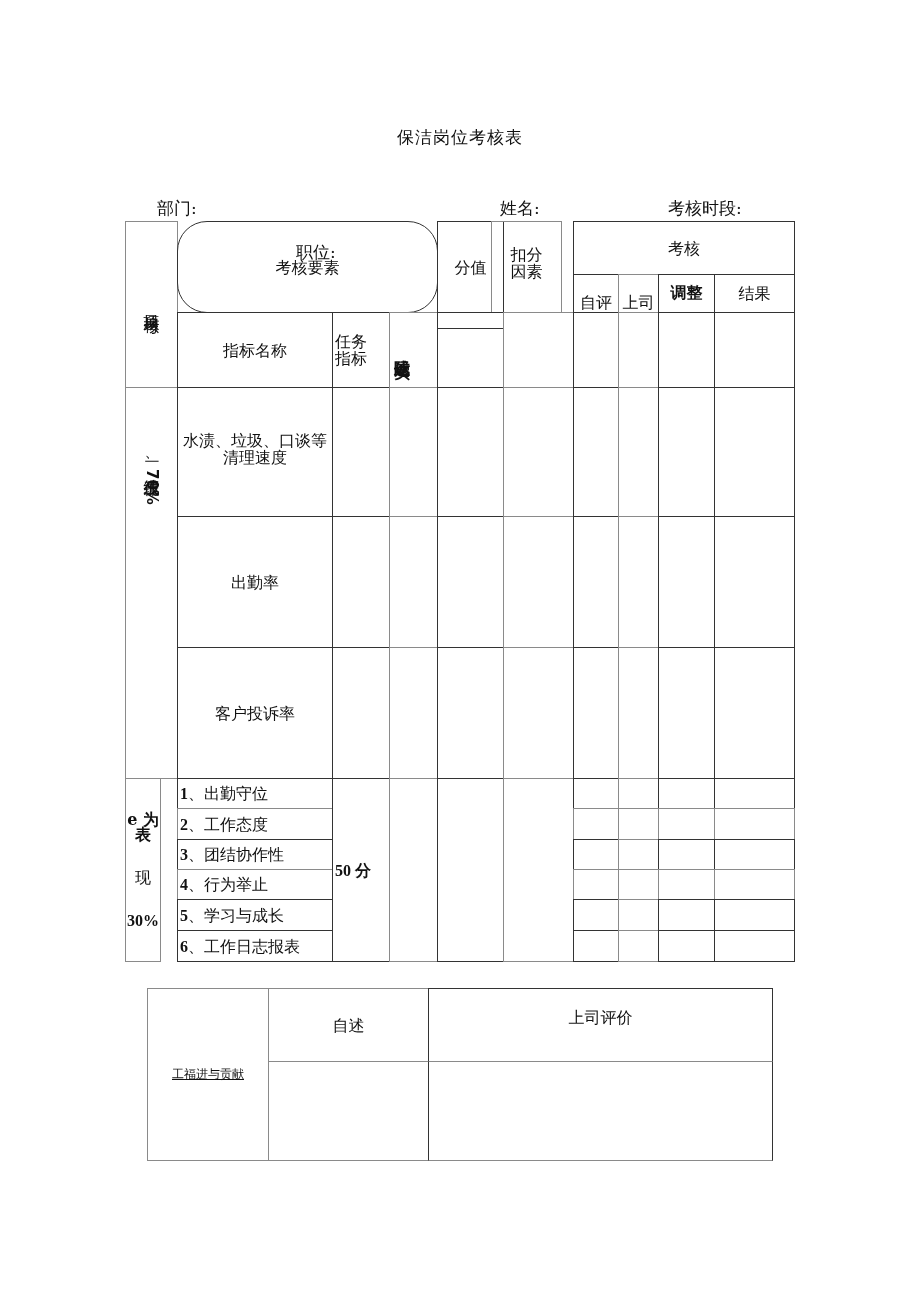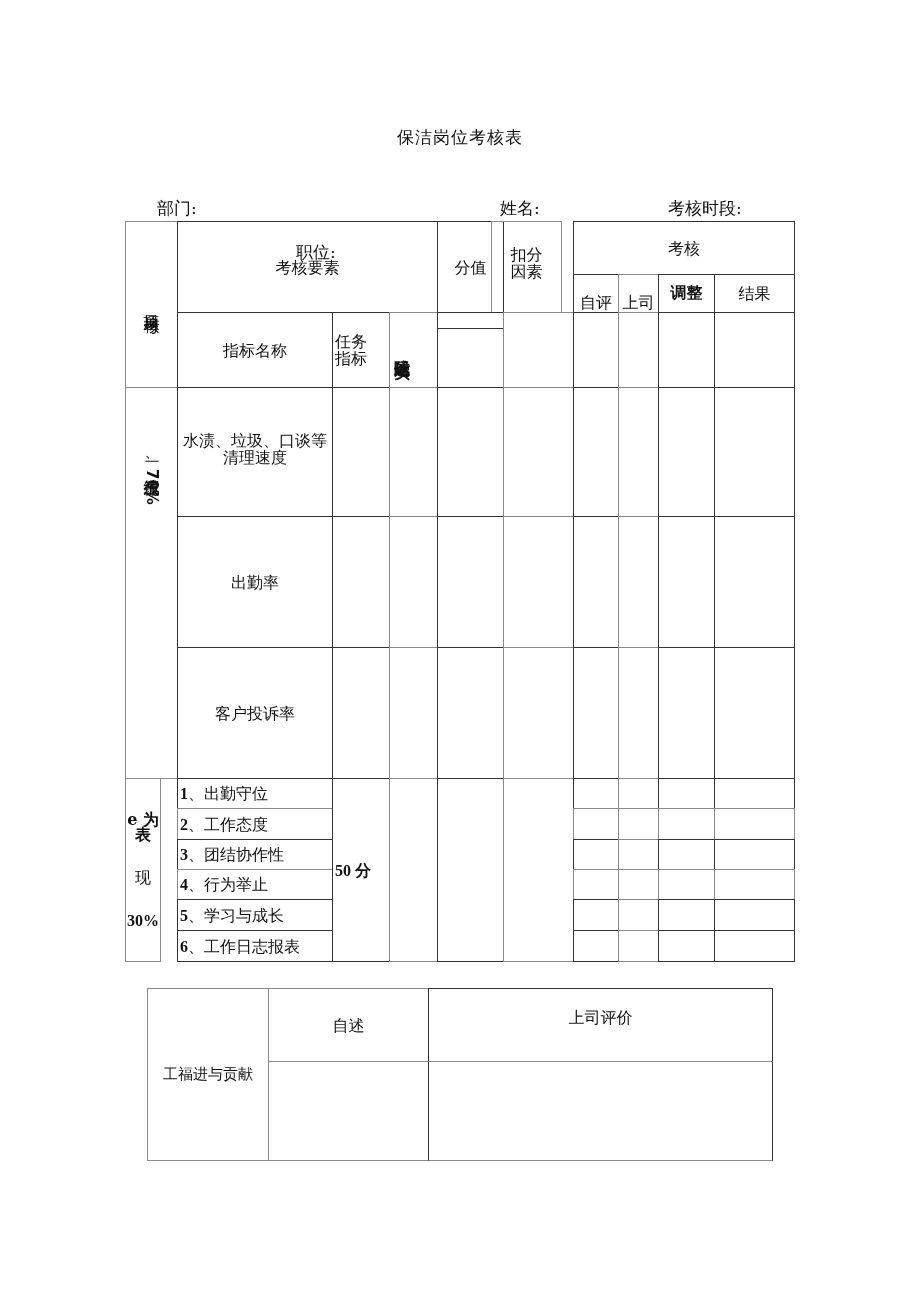--- a/index.html
+++ b/index.html
@@ -28,21 +28,21 @@
 <div class="abs meta" style="left:157px;">部门:</div>
 <div class="abs meta" style="left:296px;margin-top:44px;">职位:</div>
 <div class="abs meta" style="left:473px;margin-left:27px;">姓名:</div>
 <div class="abs meta" style="left:668px;">考核时段:</div>
 
 <div>
 
   <div class="cell g" style="left:125px;top:221px;width:53px;height:167px;">
     <span class="vtext">考核项目</span>
   </div>
-  <div class="cell" style="left:177px;top:221px;width:261px;height:92px;">考核要素</div>
+  <div class="cell" style="left:177px;top:221px;width:261px;height:92px;border-radius:30px;">考核要素</div>
   <div class="cell" style="left:437px;top:221px;width:67px;height:108px;align-items:flex-start;padding-top:37px;">分值</div>
   <div class="cell g" style="left:491px;top:221px;width:71px;height:92px;align-items:flex-start;padding:24px 16px 0;">扣分因素</div>
   <div class="cell" style="left:573px;top:221px;width:222px;height:54px;">考核</div>
   <div class="cell" style="left:573px;top:274px;width:46px;height:39px;align-items:flex-end;padding-bottom:1px;">自评</div>
   <div class="cell g" style="left:618px;top:274px;width:41px;height:39px;align-items:flex-end;padding-bottom:1px;">上司</div>
   <div class="cell" style="left:658px;top:274px;width:57px;height:39px;align-items:flex-start;padding-top:9px;">
     <span class="sans bold">调整</span>
   </div>
   <div class="cell" style="left:714px;top:274px;width:81px;height:39px;">结果</div>
 
@@ -160,19 +160,19 @@
   <div class="cell" style="left:714px;top:899px;width:81px;height:32px;"></div>
 
   <div class="cell" style="left:573px;top:930px;width:46px;height:32px;"></div>
   <div class="cell g" style="left:618px;top:930px;width:41px;height:32px;"></div>
   <div class="cell" style="left:658px;top:930px;width:57px;height:32px;"></div>
   <div class="cell" style="left:714px;top:930px;width:81px;height:32px;"></div>
 </div>
 
 <div>
   <div class="cell g" style="left:147px;top:988px;width:122px;height:173px;">
-    <span style="font-size:15px;">工福进与贡献</span>
+    <span style="font-size:12px;text-decoration:underline;">工福进与贡献</span>
   </div>
   <div class="cell g" style="left:268px;top:988px;width:161px;height:74px;align-items:flex-start;padding-top:28px;">自述</div>
   <div class="cell" style="left:428px;top:988px;width:345px;height:74px;align-items:flex-start;padding-top:20px;border-left-color:#333;">上司评价</div>
   <div class="cell g" style="left:268px;top:1061px;width:161px;height:100px;"></div>
   <div class="cell" style="left:428px;top:1061px;width:345px;height:100px;border-top-color:#8a8a8a;border-bottom-color:#8a8a8a;"></div>
 </div>
 
 </body></html>

